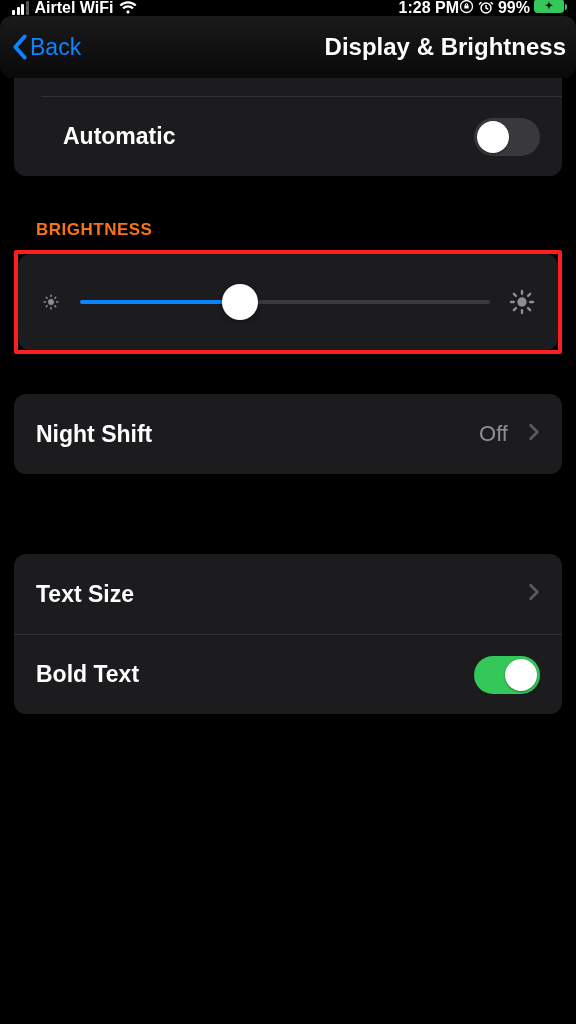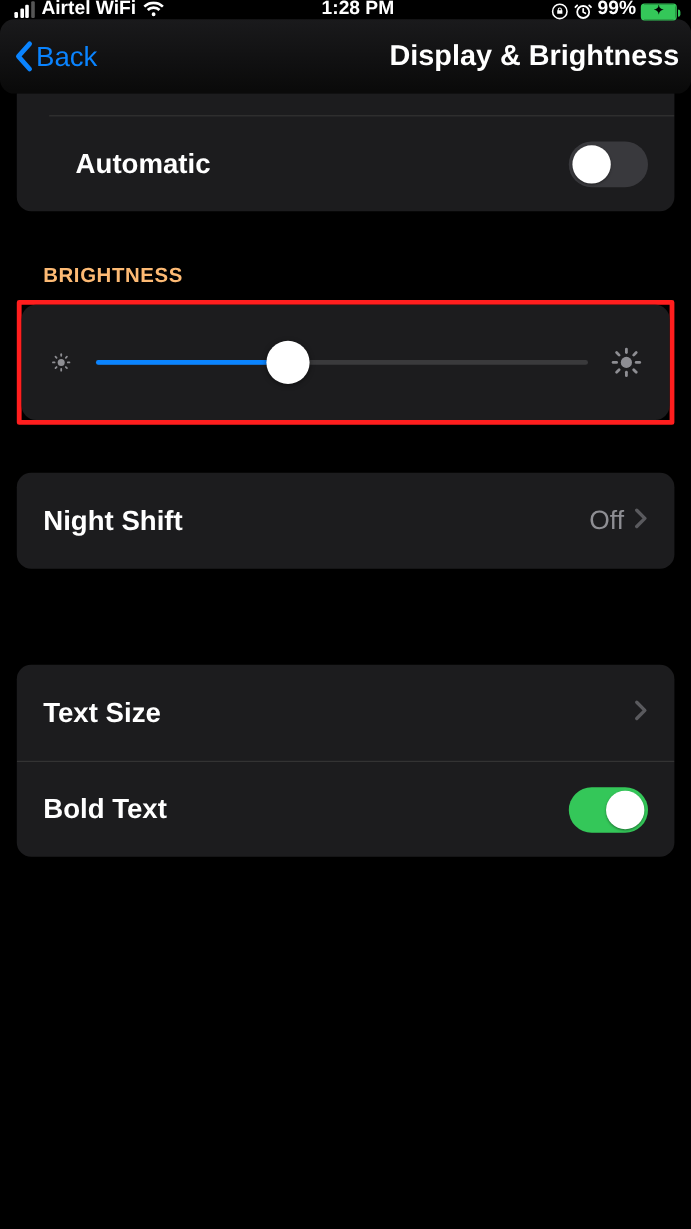--- a/index.html
+++ b/index.html
@@ -12,22 +12,22 @@
 }
 
 
 .status-bar {
   height: 16px;
   display: flex; align-items: center;
   padding: 0 12px;
   font-size: 16px; font-weight: 600;
 }
 .status-left { display: flex; align-items: center; gap: 6px; }
-.status-center { flex: 1; text-align: center; }
-.status-right { display: flex; align-items: flex-end; gap: 4px; }
+.status-center { flex: 1; text-align: right; }
+.status-right { display: flex; align-items: flex-start; gap: 4px; }
 .signal-bars { display: flex; align-items: flex-end; gap: 1.5px; }
 .signal-bars span { width: 3px; background: #fff; border-radius: 1px; }
 .signal-bars span:nth-child(1){height:5px}
 .signal-bars span:nth-child(2){height:8px}
 .signal-bars span:nth-child(3){height:11px}
 .signal-bars span:nth-child(4){height:14px;background:#555}
 .wifi-ic, .lock-rot-ic, .alarm-ic { display:inline-flex; }
 .battery {
   width: 30px; height: 14px;
   border: 1.5px solid #34c759; border-radius: 3px;
@@ -65,25 +65,25 @@
 .group.cut-top { border-top-left-radius:0; border-top-right-radius:0; margin-top:0;padding-left:27px;}
 .row {
   display:flex; align-items:center;
   min-height:80px;
   padding: 0 22px;
 }
 .row + .row { border-top:1px solid #333; }
 .group.cut-top .row:first-child{ border-top:1px solid #333; margin-top:18px;}
 .row-label { font-size:23px; font-weight:600; color:#fff; }
 .row-spacer { flex:1; }
-.row-value { font-size:22px; color:#8e8e93; font-weight:500; margin-right:8px;}
+.row-value { font-size:22px; color:#8e8e93; font-weight:500; margin-right:20px;}
 .chevron-right { color:#5a5a5e; }
 
 .section-header {
-  color:#fdba74;
+  color:#f97316;
   font-size:17px; font-weight:600; letter-spacing:0.5px;
   padding: 44px 22px 10px 22px;
 }
 
 
 .toggle {
   width:66px; height:38px; border-radius:19px;
   position:relative;
 }
 .toggle.off { background:#39393d; }

